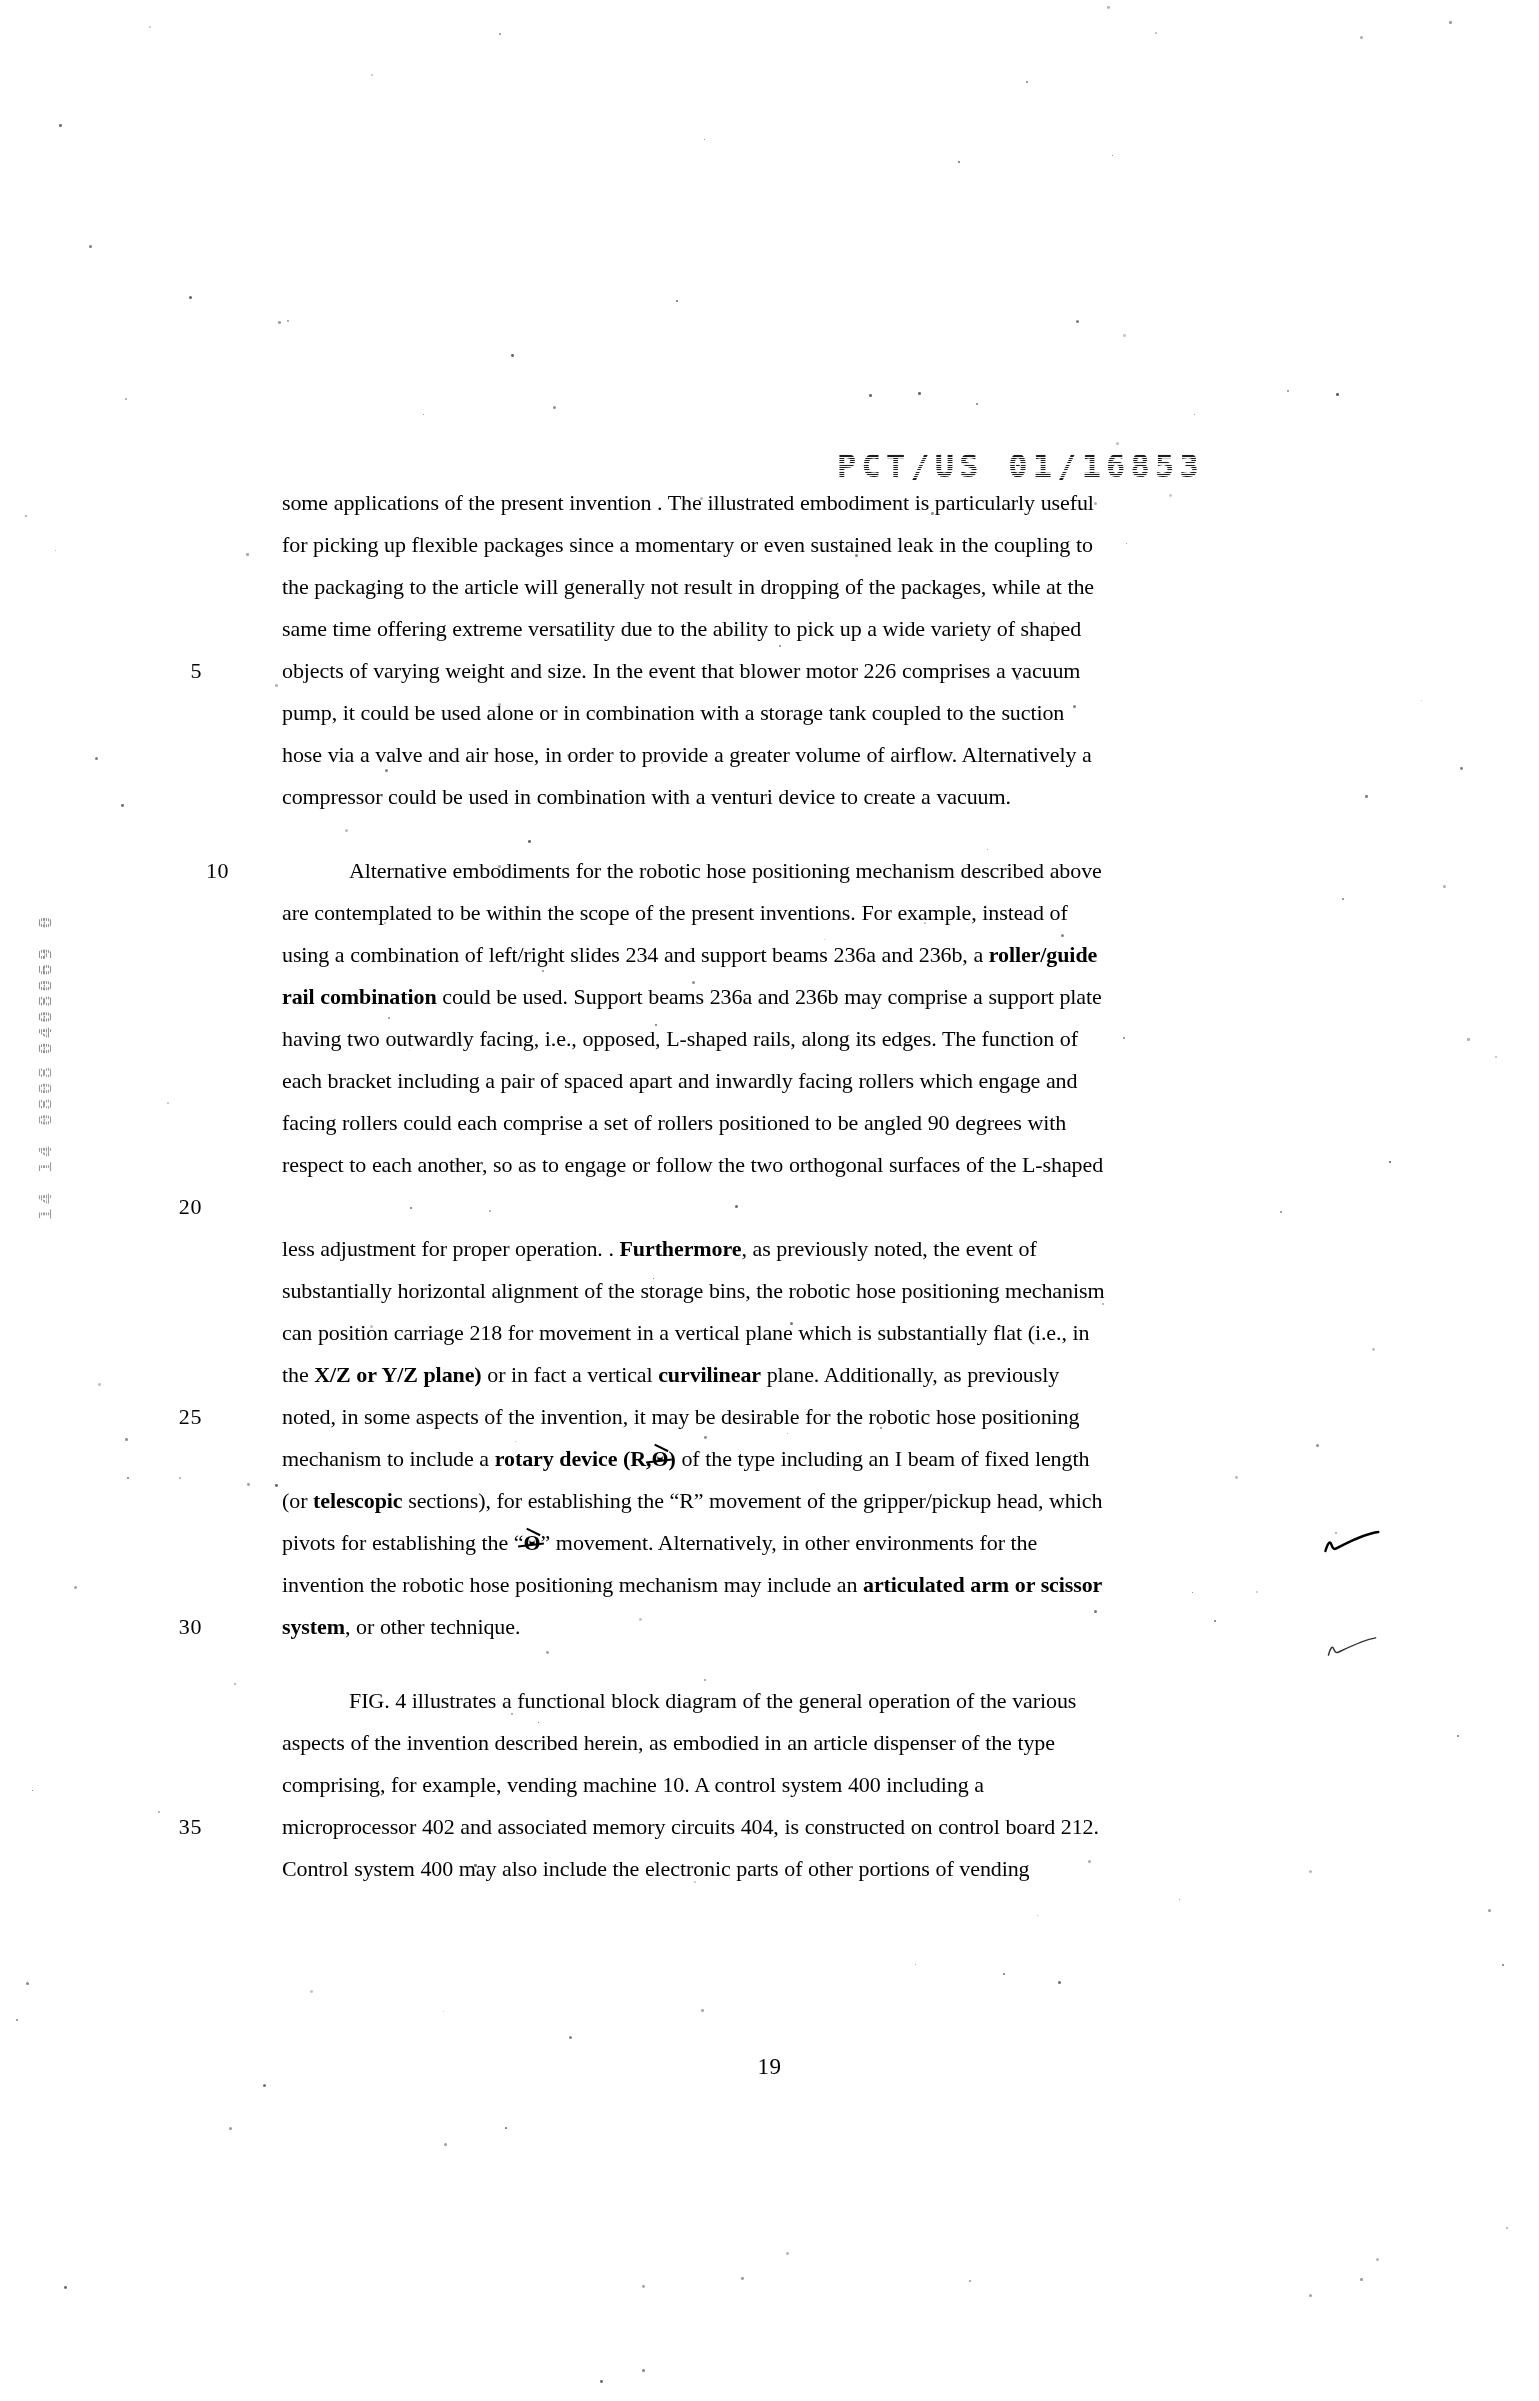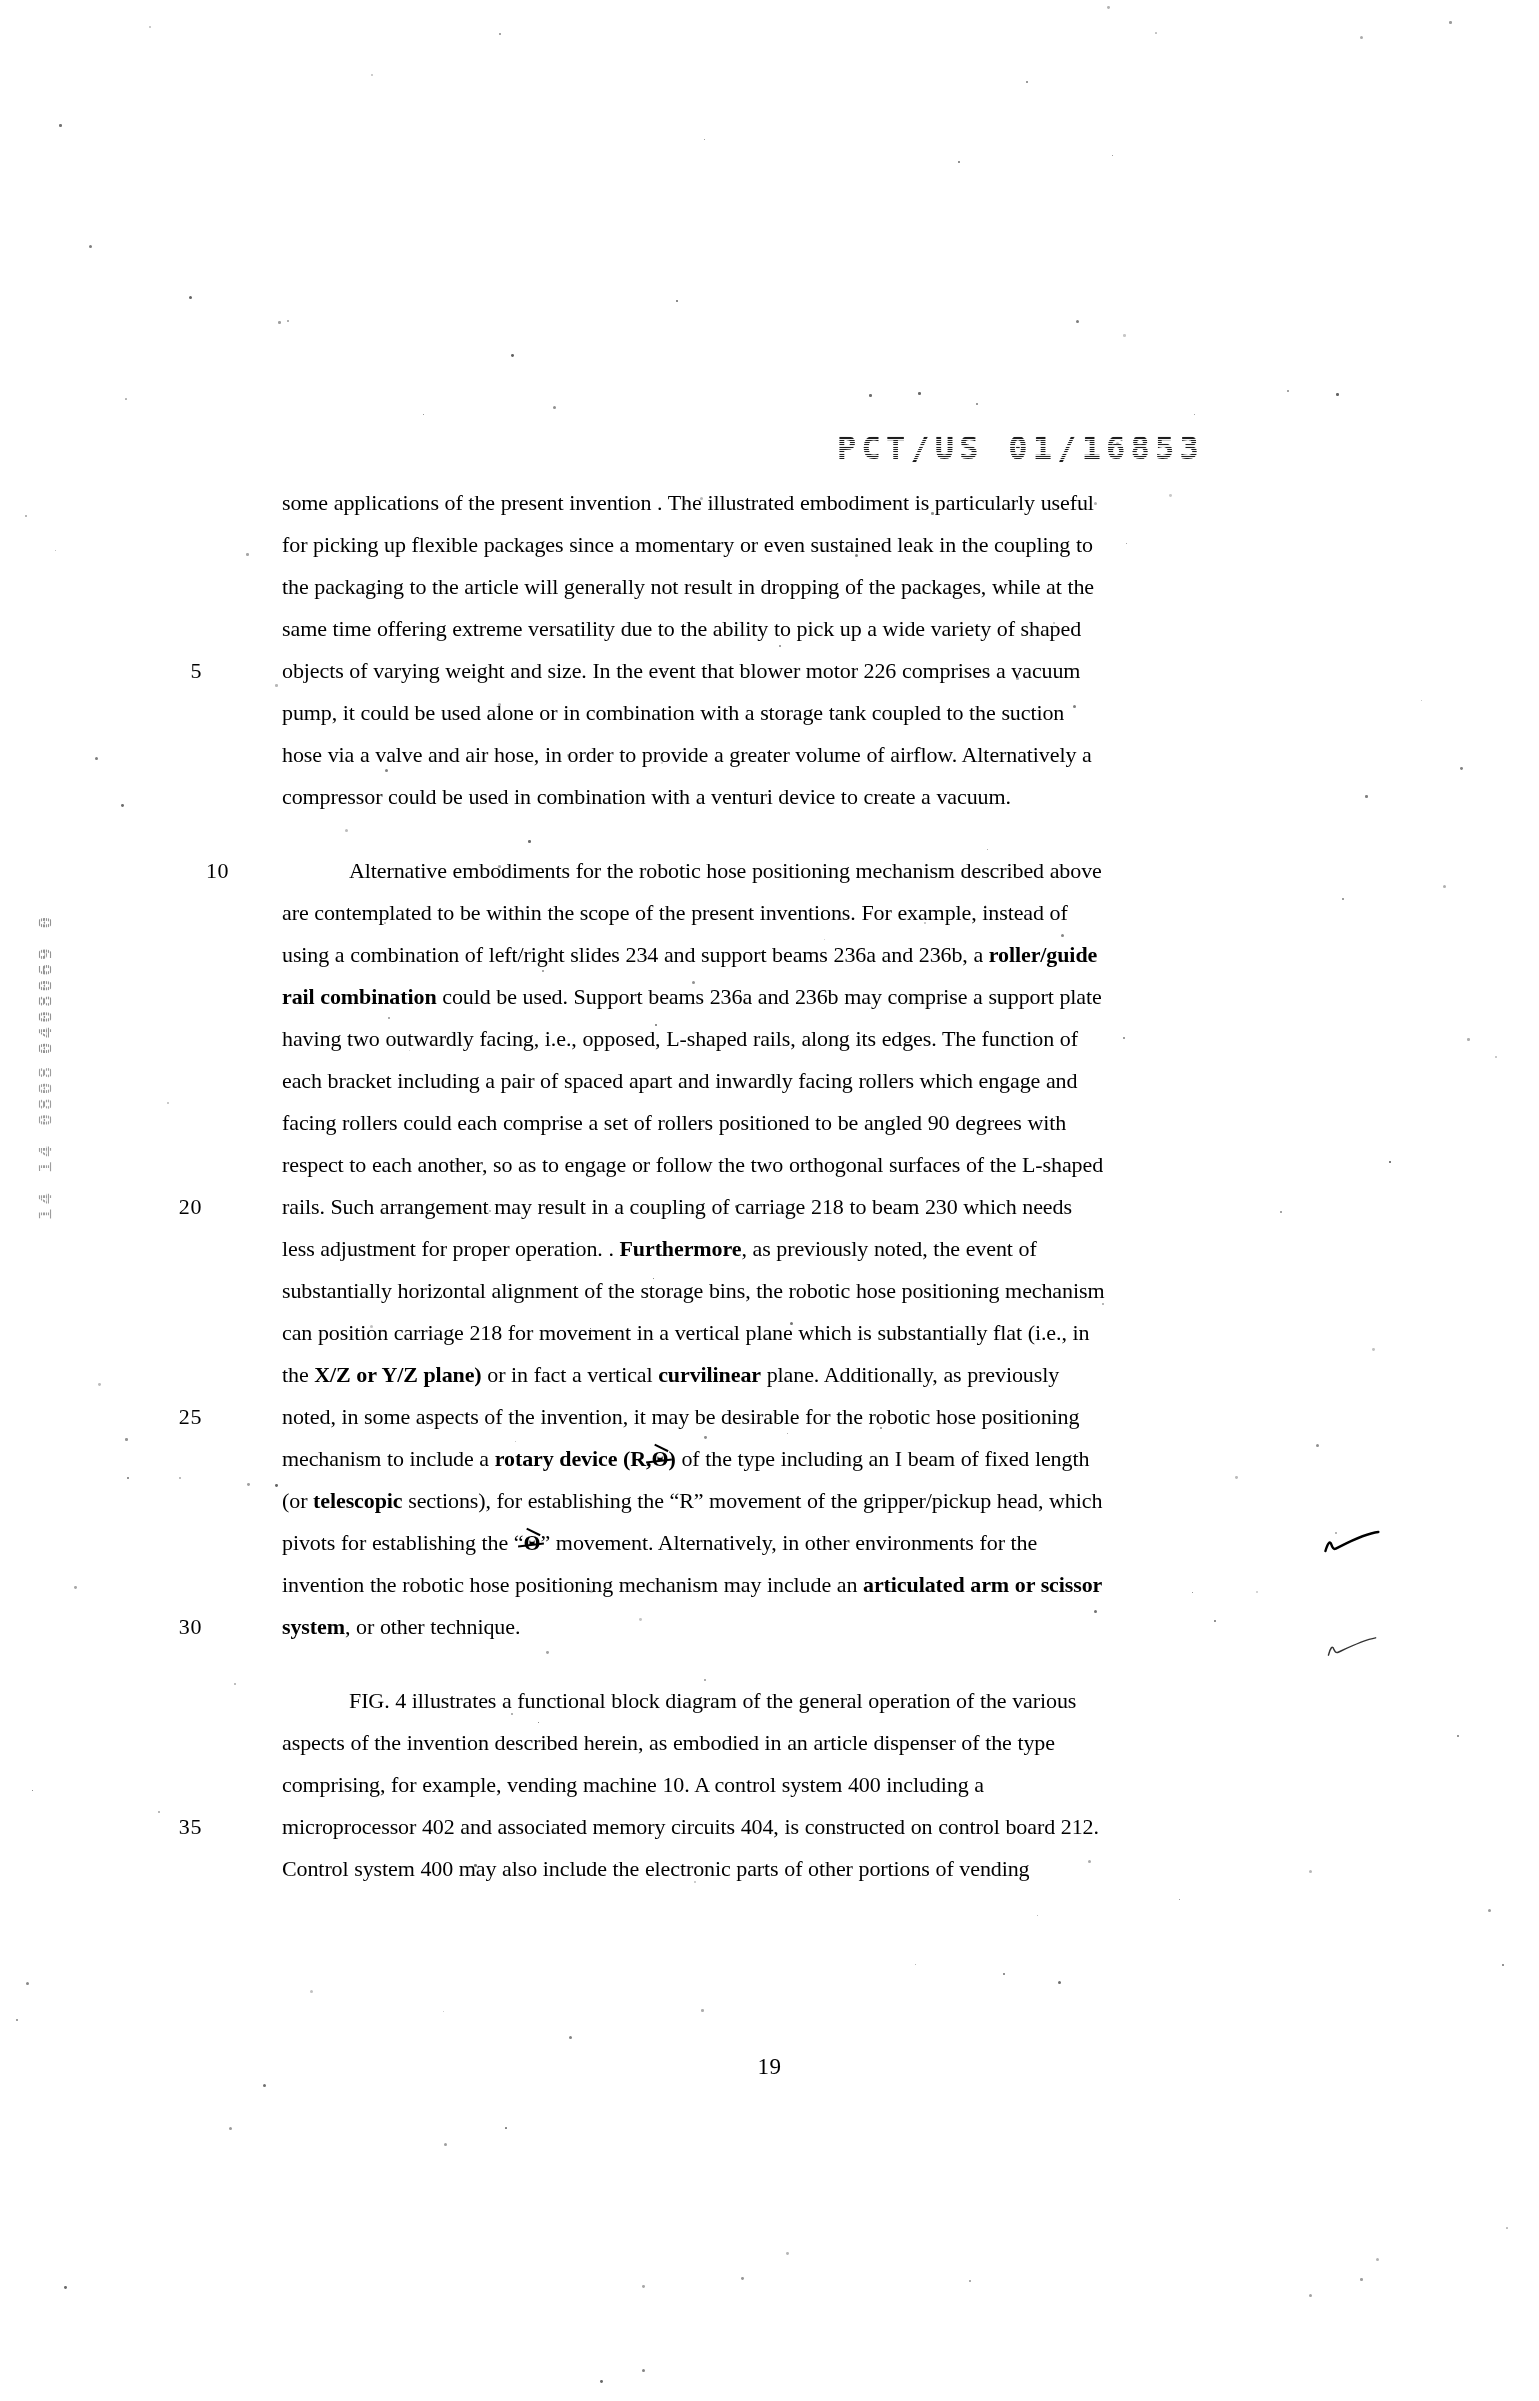--- a/index.html
+++ b/index.html
@@ -25,21 +25,21 @@
     position: absolute;
     background: #2b2b2b;
     border-radius: 50%;
     opacity: .65;
   }
 
   
   .pct-stamp {
     position: absolute;
     left: 837px;
-    top: 429px;
+    top: 447px;
     font-family: "DejaVu Sans Mono", "Liberation Mono", monospace;
     font-size: 32px;
     font-weight: 700;
     letter-spacing: 5.2px;
     color: #000;
     white-space: nowrap;
     opacity: .88;
     -webkit-text-stroke: 0.2px #000;
   }
   
@@ -201,21 +201,21 @@
       </div>
       <div class="para">
         <div class="tline indent"><span class="lineno">10</span><span>Alternative embodiments for the robotic hose positioning mechanism described above</span></div>
         <div class="tline"><span>are contemplated to be within the scope of the present inventions.  For example, instead of</span></div>
         <div class="tline"><span>using a combination of left/right slides 234 and support beams 236a and 236b, a <b>roller/guide</b></span></div>
         <div class="tline"><span><b>rail combination</b> could be used.  Support beams 236a and 236b may comprise a support plate</span></div>
         <div class="tline"><span>having two outwardly facing, i.e., opposed, L-shaped rails, along its edges.  The function of</span></div>
         <div class="tline"><span>each bracket including a pair of spaced apart and inwardly facing rollers which engage and</span></div>
         <div class="tline"><span>facing rollers could each comprise a set of rollers positioned to be angled 90 degrees with</span></div>
         <div class="tline"><span>respect to each another, so as to engage or follow the two orthogonal surfaces of the L-shaped</span></div>
-        <div class="tline"><span class="lineno">20</span><span>rails.  Such arrangement may result in a coupling of carriage 218 to beam 230 which needs</span></div>
+        <div class="tline"><span class="lineno">20</span></div>
         <div class="tline"><span>less adjustment for proper operation. .  <b>Furthermore</b>, as previously noted, the event of</span></div>
         <div class="tline"><span>substantially horizontal alignment of the storage bins, the robotic hose positioning mechanism</span></div>
         <div class="tline"><span>can position carriage 218 for movement in a vertical plane which is substantially flat (i.e., in</span></div>
         <div class="tline"><span>the <b>X/Z or Y/Z plane)</b> or in fact a vertical <b>curvilinear</b> plane.  Additionally, as previously</span></div>
         <div class="tline"><span class="lineno">25</span><span>noted, in some aspects of the invention, it may be desirable for the robotic hose positioning</span></div>
         <div class="tline"><span>mechanism to include a <b>rotary device (R,<span class="theta-strike">Θ</span>)</b> of the type including an I beam of fixed length</span></div>
         <div class="tline"><span>(or <b>telescopic</b> sections), for establishing the “R” movement of the gripper/pickup head, which</span></div>
         <div class="tline"><span>pivots for establishing the “<span class="theta-strike">Θ</span>” movement.  Alternatively, in other environments for the</span></div>
         <div class="tline"><span>invention the robotic hose positioning mechanism may include an <b>articulated arm or scissor</b></span></div>
         <div class="tline"><span class="lineno">30</span><span><b>system</b>, or other technique.</span></div>

